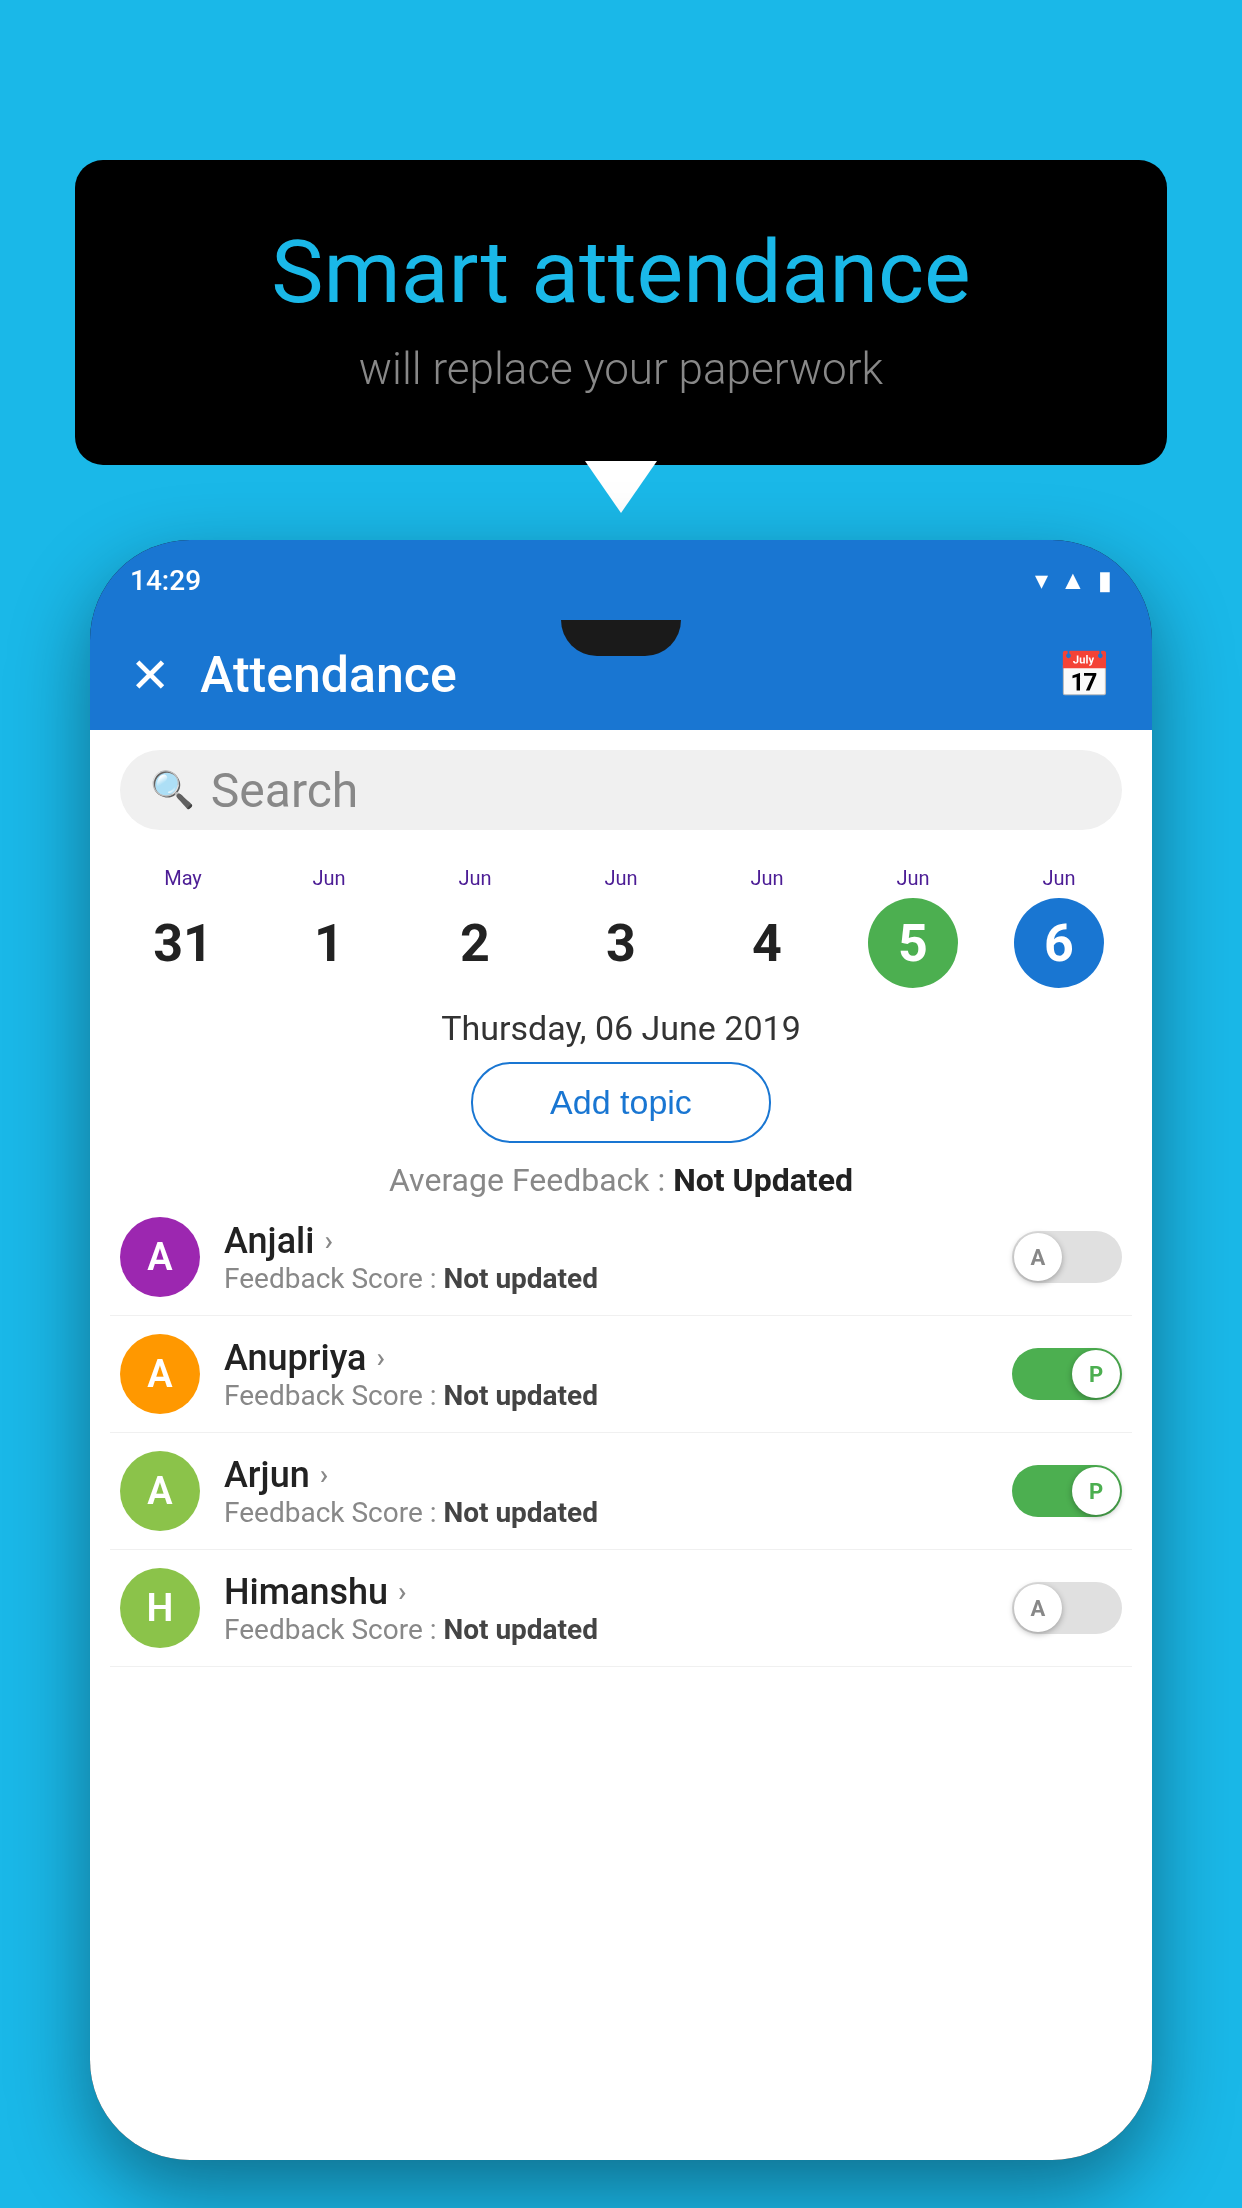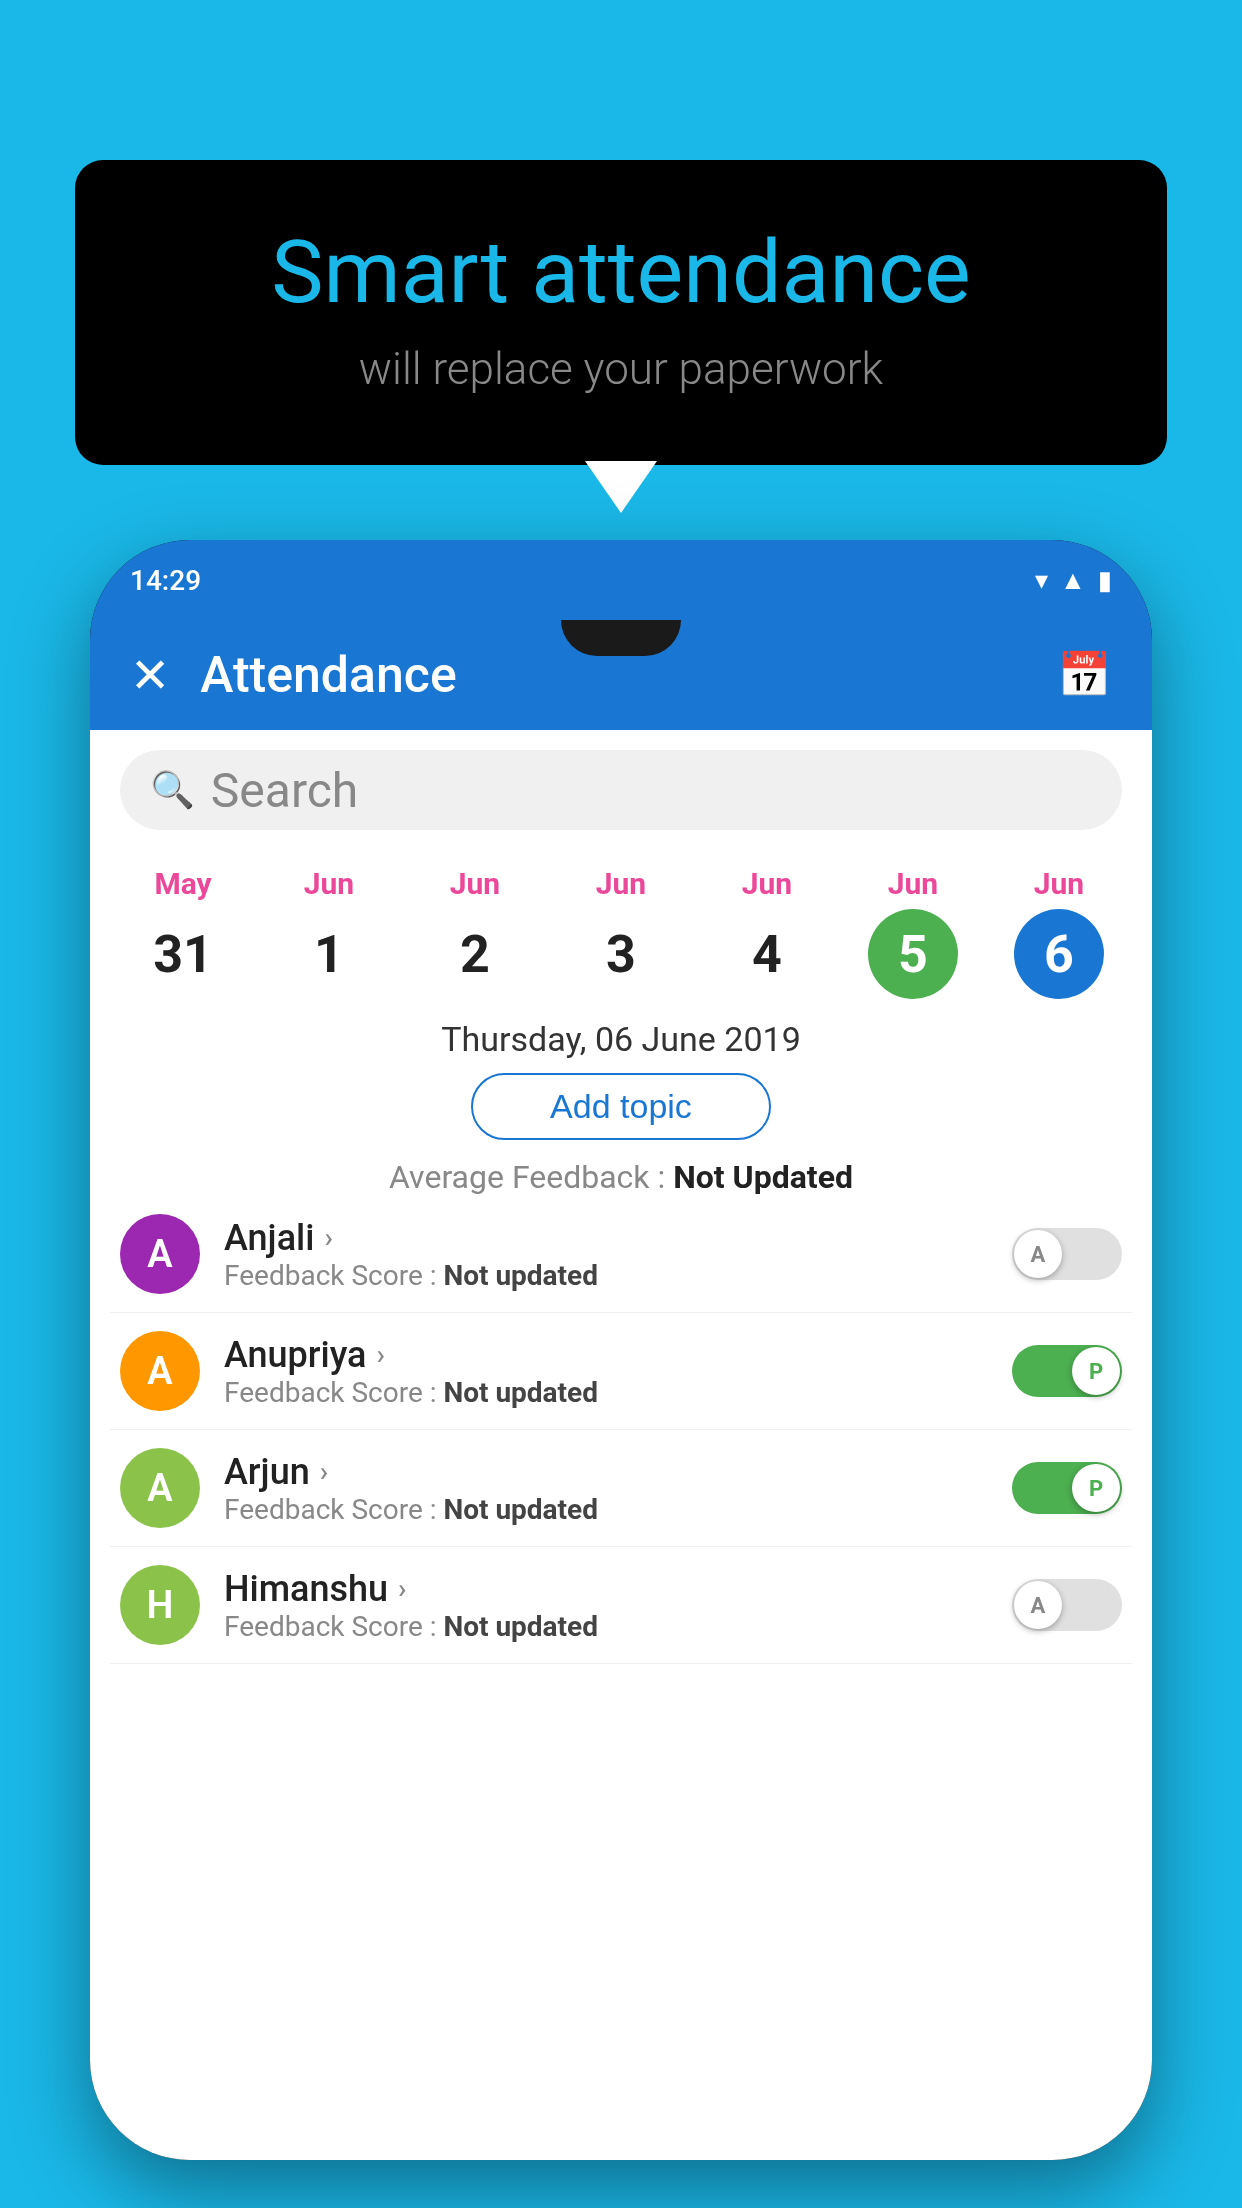--- a/index.html
+++ b/index.html
@@ -173,23 +173,23 @@
     }
 
     .date-col {
       display: flex;
       flex-direction: column;
       align-items: center;
       gap: 8px;
     }
 
     .date-month {
-      font-size: 30px;
-      color: #ec4899;
-      font-weight: 700;
+      font-size: 20px;
+      color: #4c1d95;
+      font-weight: 400;
     }
 
     .date-day {
       font-size: 52px;
       font-weight: 700;
       color: #222;
       width: 90px;
       height: 90px;
       display: flex;
       align-items: center;
@@ -215,21 +215,21 @@
       margin: 20px 0 14px;
       font-weight: 400;
     }
 
     
     .add-topic-btn {
       display: block;
       margin: 0 auto 18px;
       border: 2px solid #1976d2;
       border-radius: 40px;
-      padding: 12px 60px;
+      padding: 19px 60px;
       color: #1976d2;
       font-size: 34px;
       background: white;
       cursor: pointer;
       width: 300px;
       text-align: center;
     }
 
     
     .avg-feedback {

